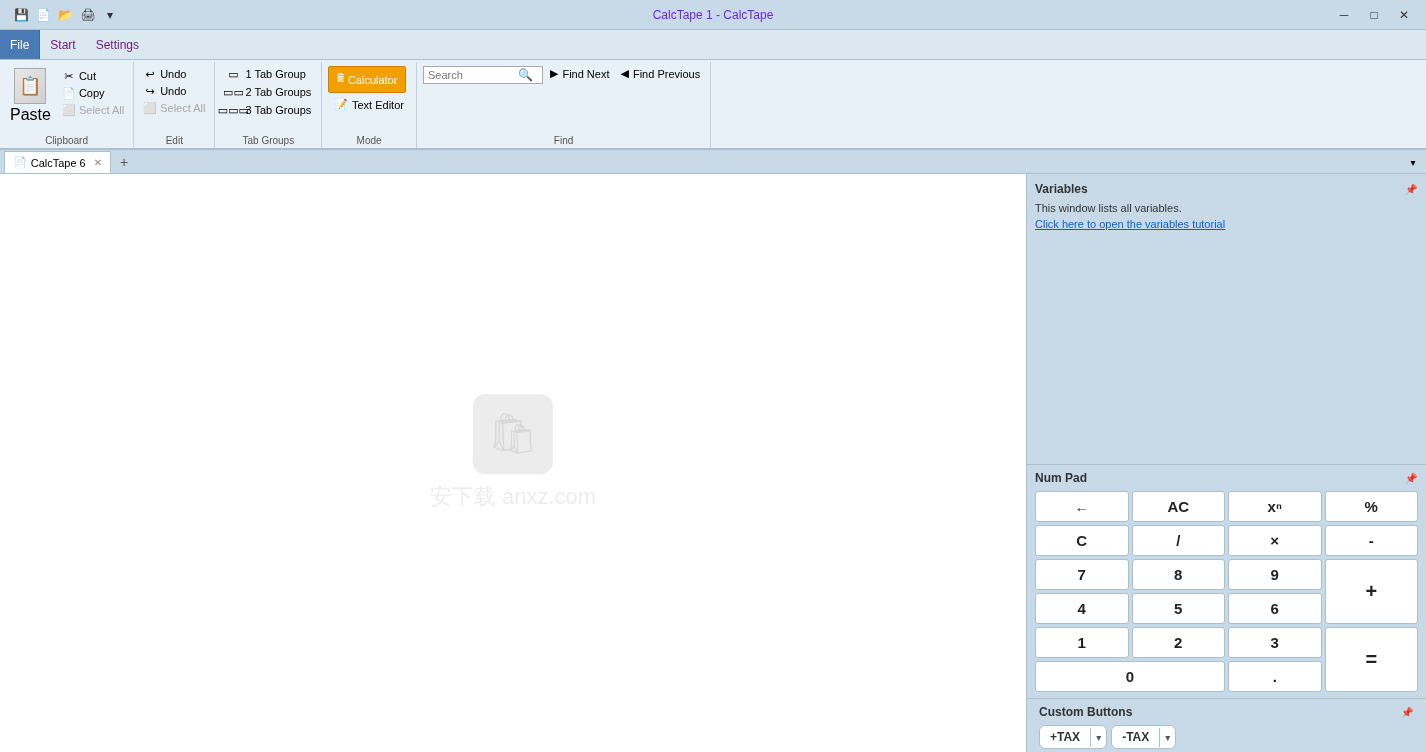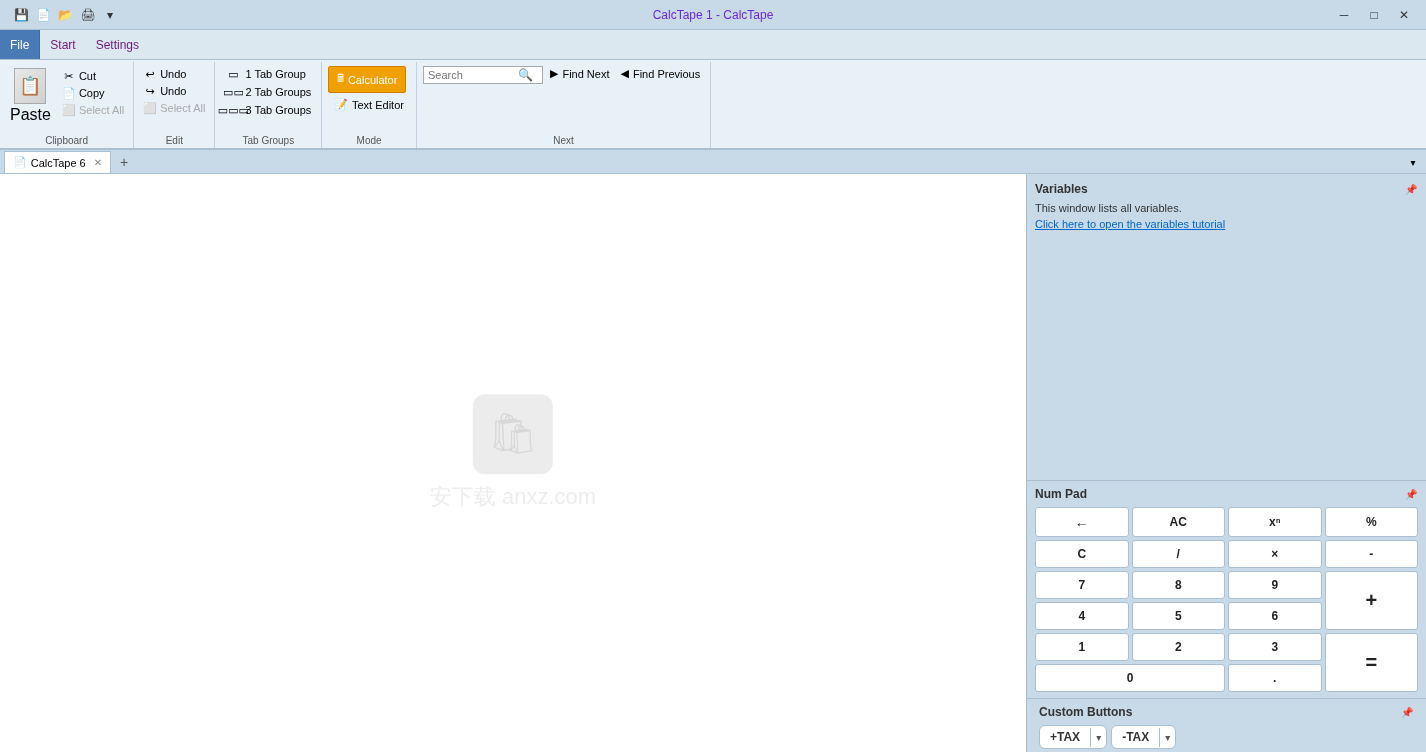--- a/index.html
+++ b/index.html
@@ -371,21 +371,21 @@
       display: grid;
       grid-template-columns: repeat(4, 1fr);
       gap: 3px;
       margin-top: 4px;
     }
     .num-btn {
       background: white;
       border: 1px solid #aac0d0;
       border-radius: 3px;
       padding: 6px 0;
-      font-size: 12px;
+      font-size: 15px;
       font-weight: bold;
       cursor: pointer;
       text-align: center;
       color: #222;
     }
     .num-btn.backspace { font-size: 14px; }
     .num-btn.equals {
       grid-row: span 2;
       font-size: 20px;
     }
@@ -589,21 +589,21 @@
       </div>
       <div class="find-nav-btn">
         <span>▶</span>
         <span>Find Next</span>
       </div>
       <div class="find-nav-btn">
         <span>◀</span>
         <span>Find Previous</span>
       </div>
     </div>
-    <div class="ribbon-group-label">Next</div>
+    <div class="ribbon-group-label">Find</div>
   </div>
 
 </div>
 
 <div class="tab-bar">
   <div class="tab-item">
     <span style="font-size:11px;">📄</span>
     <span>CalcTape 6</span>
     <span class="tab-close">✕</span>
   </div>

